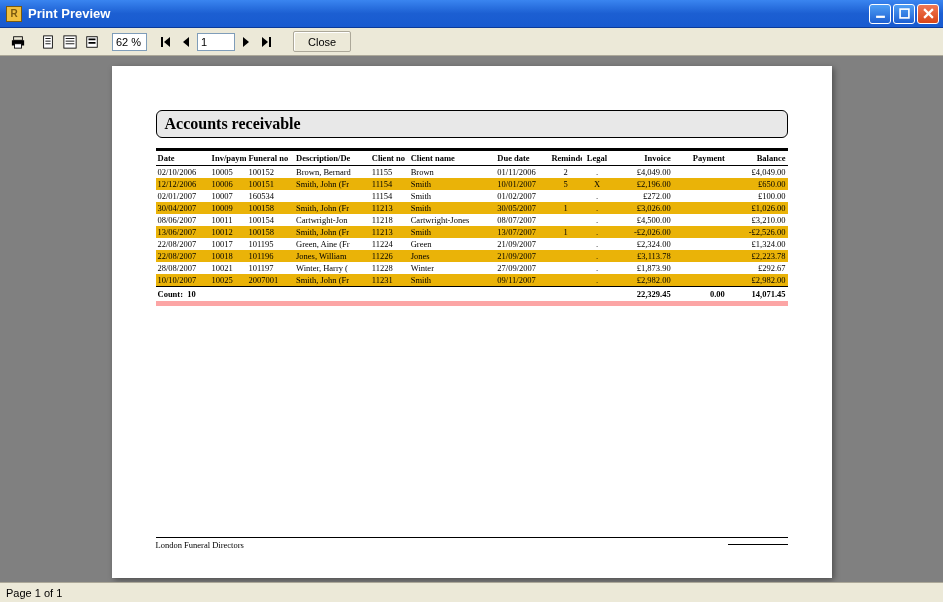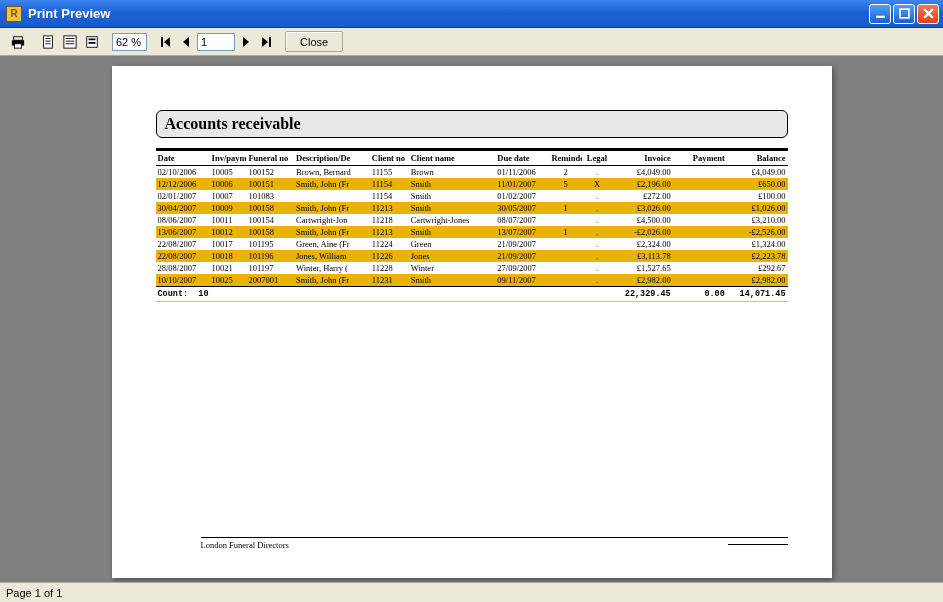--- a/index.html
+++ b/index.html
@@ -88,20 +88,21 @@
 }
 .nav-btn svg { width: 10px; height: 10px; fill: #000; }
 .close-btn {
   height: 21px;
   padding: 0 14px;
   border: 1px solid #aca899;
   background: #ece9d8;
   font-size: 11px;
   border-radius: 2px;
   box-shadow: 1px 1px 0 #fff inset;
+  margin-left: 8px;
 }
 
 
 .preview-area {
   flex: 1;
   background: #808080;
   padding: 10px 10px 4px 10px;
   overflow: hidden;
   position: relative;
 }
@@ -146,37 +147,35 @@
 table.report th.num, table.report td.num { text-align: right; }
 table.report th.ctr, table.report td.ctr { text-align: center; }
 table.report td {
   padding: 1px 2px;
   white-space: nowrap;
   overflow: hidden;
 }
 table.report tbody tr.alt { background: #eab308; }
 table.report tfoot td {
   border-top: 1px solid #000;
-  border-bottom: 1px solid #fca5a5;
+  border-bottom: 5px solid #fca5a5;
   font-weight: bold;
   padding: 2px 2px;
-  font-family: Liberation Mono, monospace;
 }
 
 .page-footer {
   position: absolute;
   bottom: 28px;
   left: 44px;
   right: 44px;
   border-top: 1px solid #000;
   padding-top: 2px;
   display: flex;
   justify-content: space-between;
   font-size: 8.5px;
-  margin-left: 45px;
 }
 .page-footer .rline {
   width: 60px;
   border-top: 1px solid #000;
   margin-top: 4px;
 }
 
 
 .statusbar {
   height: 20px;
@@ -327,31 +326,31 @@
             <td class="num"></td>
             <td class="num">£4,049.00</td>
           </tr>
           <tr class="alt">
             <td>12/12/2006</td>
             <td>10006</td>
             <td>100151</td>
             <td>Smith, John (Fr</td>
             <td>11154</td>
             <td>Smith</td>
-            <td>11/01/2007</td>
+            <td>10/01/2007</td>
             <td class="ctr">5</td>
             <td class="ctr">X</td>
             <td class="num">£2,196.00</td>
             <td class="num"></td>
             <td class="num">£650.00</td>
           </tr>
           <tr>
             <td>02/01/2007</td>
             <td>10007</td>
-            <td>101083</td>
+            <td>160534</td>
             <td></td>
             <td>11154</td>
             <td>Smith</td>
             <td>01/02/2007</td>
             <td class="ctr"></td>
             <td class="ctr">.</td>
             <td class="num">£272.00</td>
             <td class="num"></td>
             <td class="num">£100.00</td>
           </tr>
@@ -428,21 +427,21 @@
           <tr>
             <td>28/08/2007</td>
             <td>10021</td>
             <td>101197</td>
             <td>Winter, Harry (</td>
             <td>11228</td>
             <td>Winter</td>
             <td>27/09/2007</td>
             <td class="ctr"></td>
             <td class="ctr">.</td>
-            <td class="num">£1,527.65</td>
+            <td class="num">£1,873.90</td>
             <td class="num"></td>
             <td class="num">£292.67</td>
           </tr>
           <tr class="alt">
             <td>10/10/2007</td>
             <td>10025</td>
             <td>2007001</td>
             <td>Smith, John (Fr</td>
             <td>11231</td>
             <td>Smith</td>

